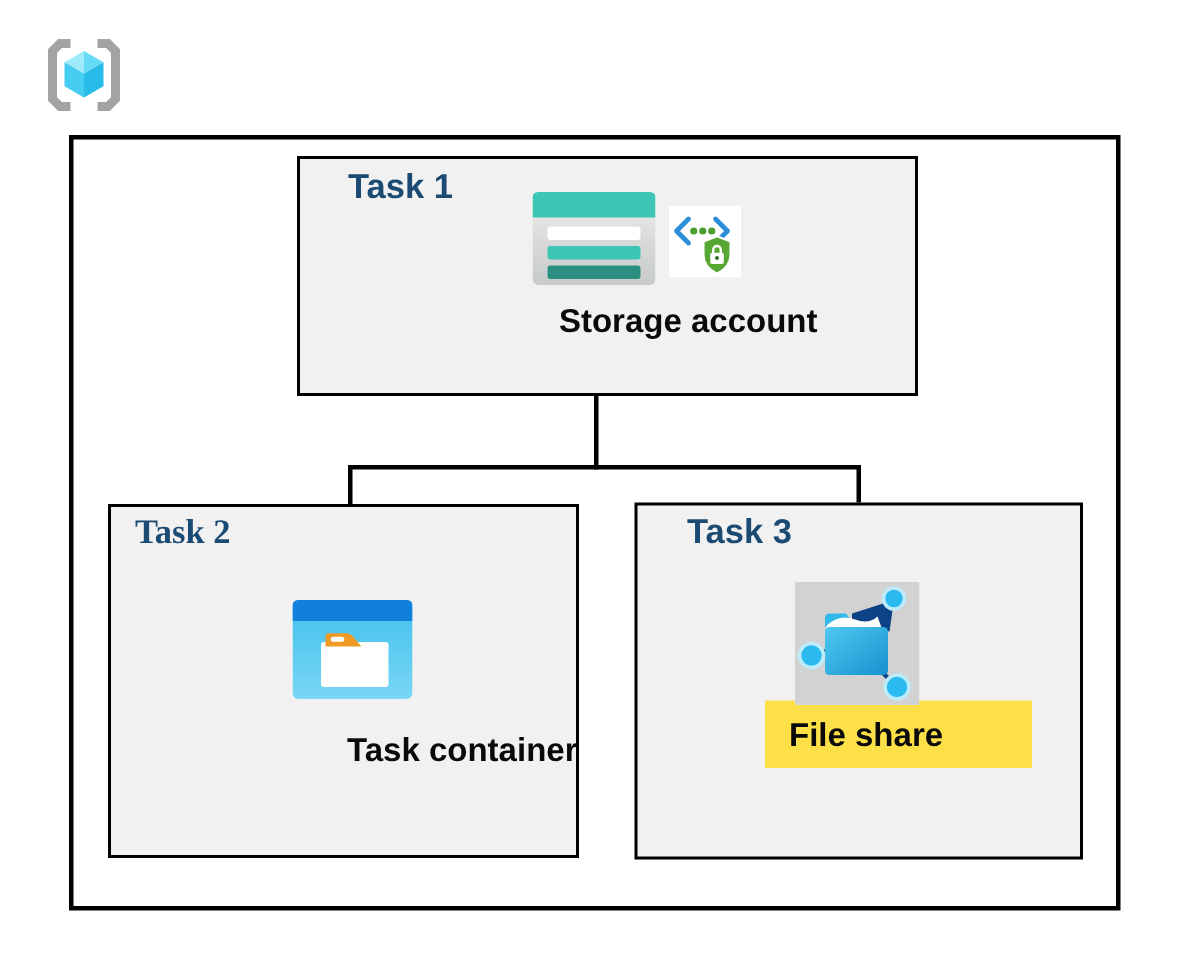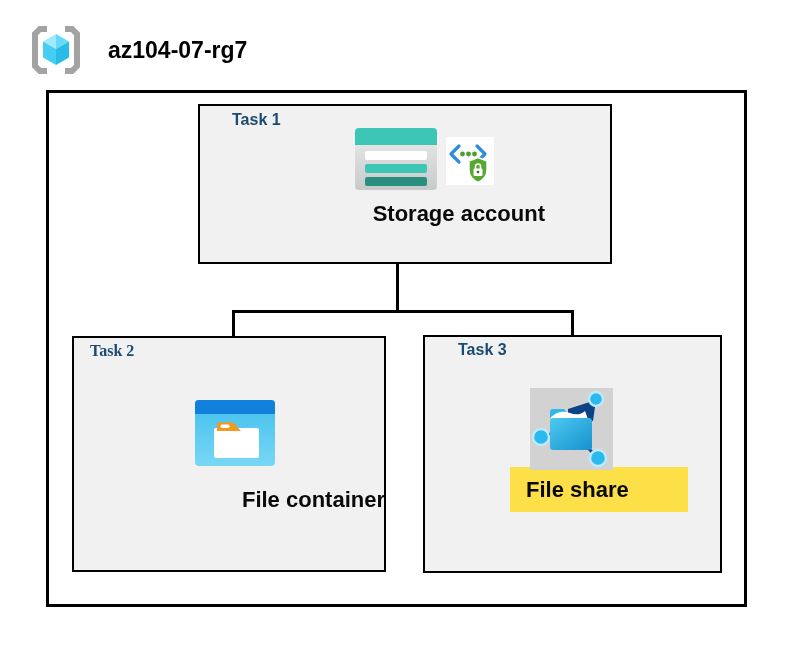--- a/index.html
+++ b/index.html
@@ -36,21 +36,21 @@
   
   .task-box {
     background: #F1F1F1;
     border: 2.5px solid #000000;
   }
   .task1 { left: 198px; top: 104px; width: 410px; height: 156px; }
   .task2 { left: 72px;  top: 336px; width: 310px; height: 232px; }
   .task3 { left: 423px; top: 335px; width: 295px; height: 234px; }
 
   .task-label {
-    font-size: 16px;
+    font-size: 23px;
     font-weight: 700;
     color: #1B4A72;
   }
   .item-label {
     font-size: 22px;
     font-weight: 700;
     color: #0a0a0a;
     text-align: right;
   }
 
@@ -75,21 +75,20 @@
 <div class="stage">
 
   <svg class="abs" style="left:30px; top:24px;" width="52" height="52" viewBox="0 0 52 52">
     <path d="M17 5 H10 L5 10 V42 L10 47 H17" fill="none" stroke="#A3A3A3" stroke-width="6"></path>
     <path d="M35 5 H42 L47 10 V42 L42 47 H35" fill="none" stroke="#A3A3A3" stroke-width="6"></path>
     <polygon points="26,10 13,17.5 26,25" fill="#9FEBFA"></polygon>
     <polygon points="26,10 39,17.5 26,25" fill="#66DAF7"></polygon>
     <polygon points="13,17.5 13,33.5 26,41 26,25" fill="#45CEF2"></polygon>
     <polygon points="39,17.5 39,33.5 26,41 26,25" fill="#29BCE8"></polygon>
   </svg>
-  <div class="abs rg-title">az104-07-rg7</div>
 
   <div class="abs outer-box"></div>
 
   <div class="abs line" style="left:396px; top:231px; width:3px; height:82px;"></div>
   <div class="abs line" style="left:232px; top:310px; width:342px; height:3px;"></div>
   <div class="abs line" style="left:232px; top:310px; width:3px; height:90px;"></div>
   <div class="abs line" style="left:571px; top:310px; width:3px; height:86px;"></div>
 
   <div class="abs task-box task1"></div>
   <div class="abs task-label" style="left:232px; top:111px;">Task 1</div>
@@ -133,21 +132,21 @@
           <stop offset="1" stop-color="#79D7F5"></stop>
       </linearGradient>
     </defs>
     <rect width="80" height="66" rx="4" fill="url(#blobBody)"></rect>
     <path d="M0 14 V4 Q0 0 4 0 H76 Q80 0 80 4 V14 Z" fill="#1180DB"></path>
     <rect x="19" y="28" width="45" height="30" rx="2" fill="#FFFFFF"></rect>
     <path d="M22 31 v-6.5 q0-2.3 2.3-2.3 h12 q2.2 0 3.6 1.7 l6 7.1 z" fill="#F09A26"></path>
     <rect x="25.5" y="24.5" width="9" height="3.4" rx="1.7" fill="#FFFFFF"></rect>
   </svg>
 
-  <div class="abs item-label" style="left:85px; top:487px; width:300px;">File container</div>
+  <div class="abs item-label" style="left:85px; top:487px; width:300px;">Task container</div>
 
   <div class="abs task-box task3"></div>
   <div class="abs task-label" style="left:458px; top:341px;">Task 3</div>
 
   <div class="abs fs-plate">
     <span class="item-label">File share</span>
   </div>
 
   <svg class="abs" style="left:530px; top:388px;" width="83" height="82" viewBox="0 0 83 82">
     <defs>

